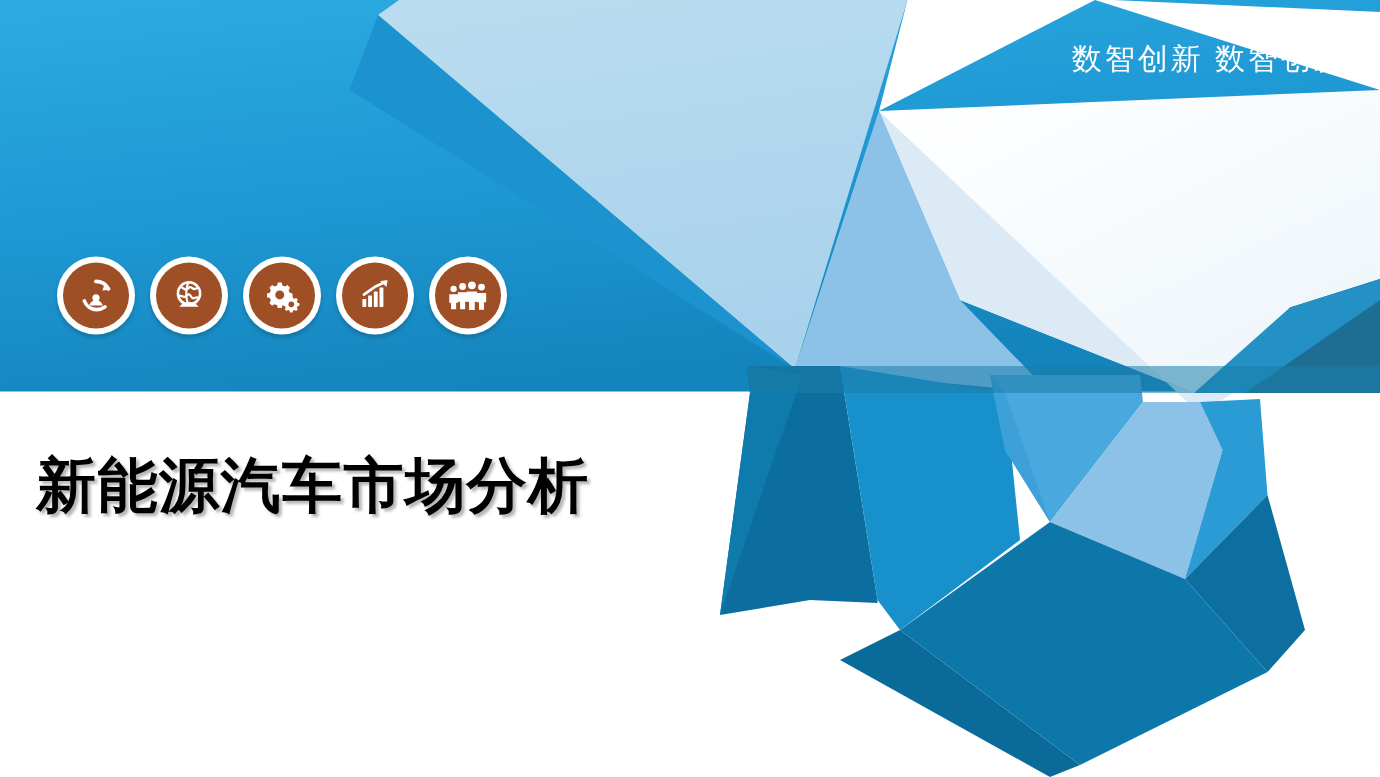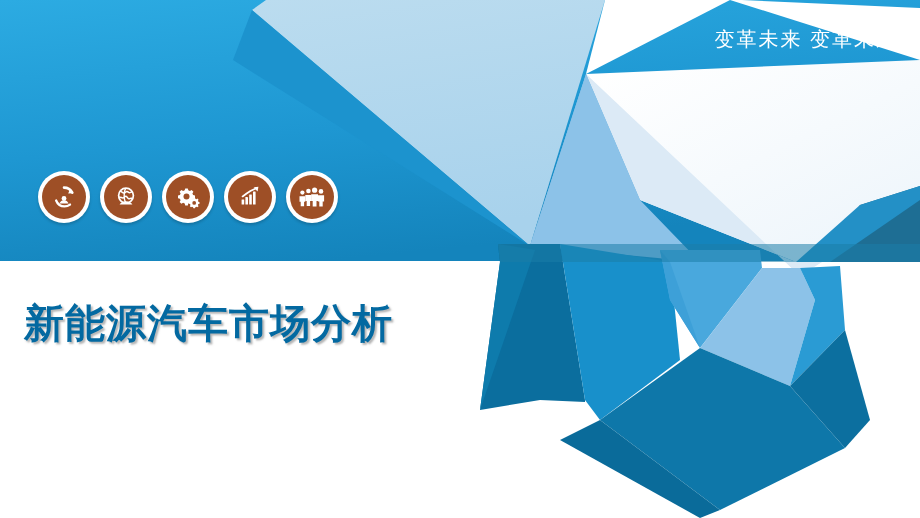--- a/index.html
+++ b/index.html
@@ -70,21 +70,21 @@
   }
   .icon-disc svg { display: block; }
 
   
   #slide-title {
     position: absolute;
     left: 24px;
     top: 296px;
     font-size: 40px;
     font-weight: bold;
-    color: #0369a1;
+    color: #000000;
     letter-spacing: 1px;
     white-space: nowrap;
     text-shadow: 2px 2px 2px rgba(120,120,120,0.55);
     z-index: 6;
   }
 </style>
 </head>
 <body>
 
 <div id="slide">
@@ -137,21 +137,21 @@
     <polygon points="800,268 815,300 790,386 845,330 840,266" fill="#2A9BD4"></polygon>
 
     <polygon points="700,348 790,386 845,448 720,510 600,420" fill="#0E77A9"></polygon>
     <polygon points="790,386 845,330 870,420 845,448" fill="#0C6F9F"></polygon>
 
     <polygon points="600,420 720,510 700,518 560,440" fill="#0A6B9A"></polygon>
 
     <polygon points="498,244 920,244 920,262 500,262" fill="#1C7EA8" opacity="0.55"></polygon>
   </svg>
 
-  <div id="tagline">变革未来  变革未来</div>
+  <div id="tagline">数智创新  数智创新</div>
 
   <div id="icon-strip">
 
     <div class="icon-badge">
       <div class="icon-disc">
         <svg width="26" height="26" viewBox="0 0 26 26" fill="none">
           <path d="M13 3.6a9.4 9.4 0 0 1 8.3 5" stroke="#fff" stroke-width="2.6" stroke-linecap="round"></path>
           <path d="M19.2 4.4 L22.4 9.2 L17.2 9.6 Z" fill="#fff"></path>
           <path d="M5.2 16.6c1.3 3.4 4.5 5.8 8.3 5.8 2.1 0 4-.7 5.5-1.8" stroke="#fff" stroke-width="2.4" stroke-linecap="round"></path>
           <circle cx="13" cy="14.5" r="2.4" fill="#fff"></circle>

